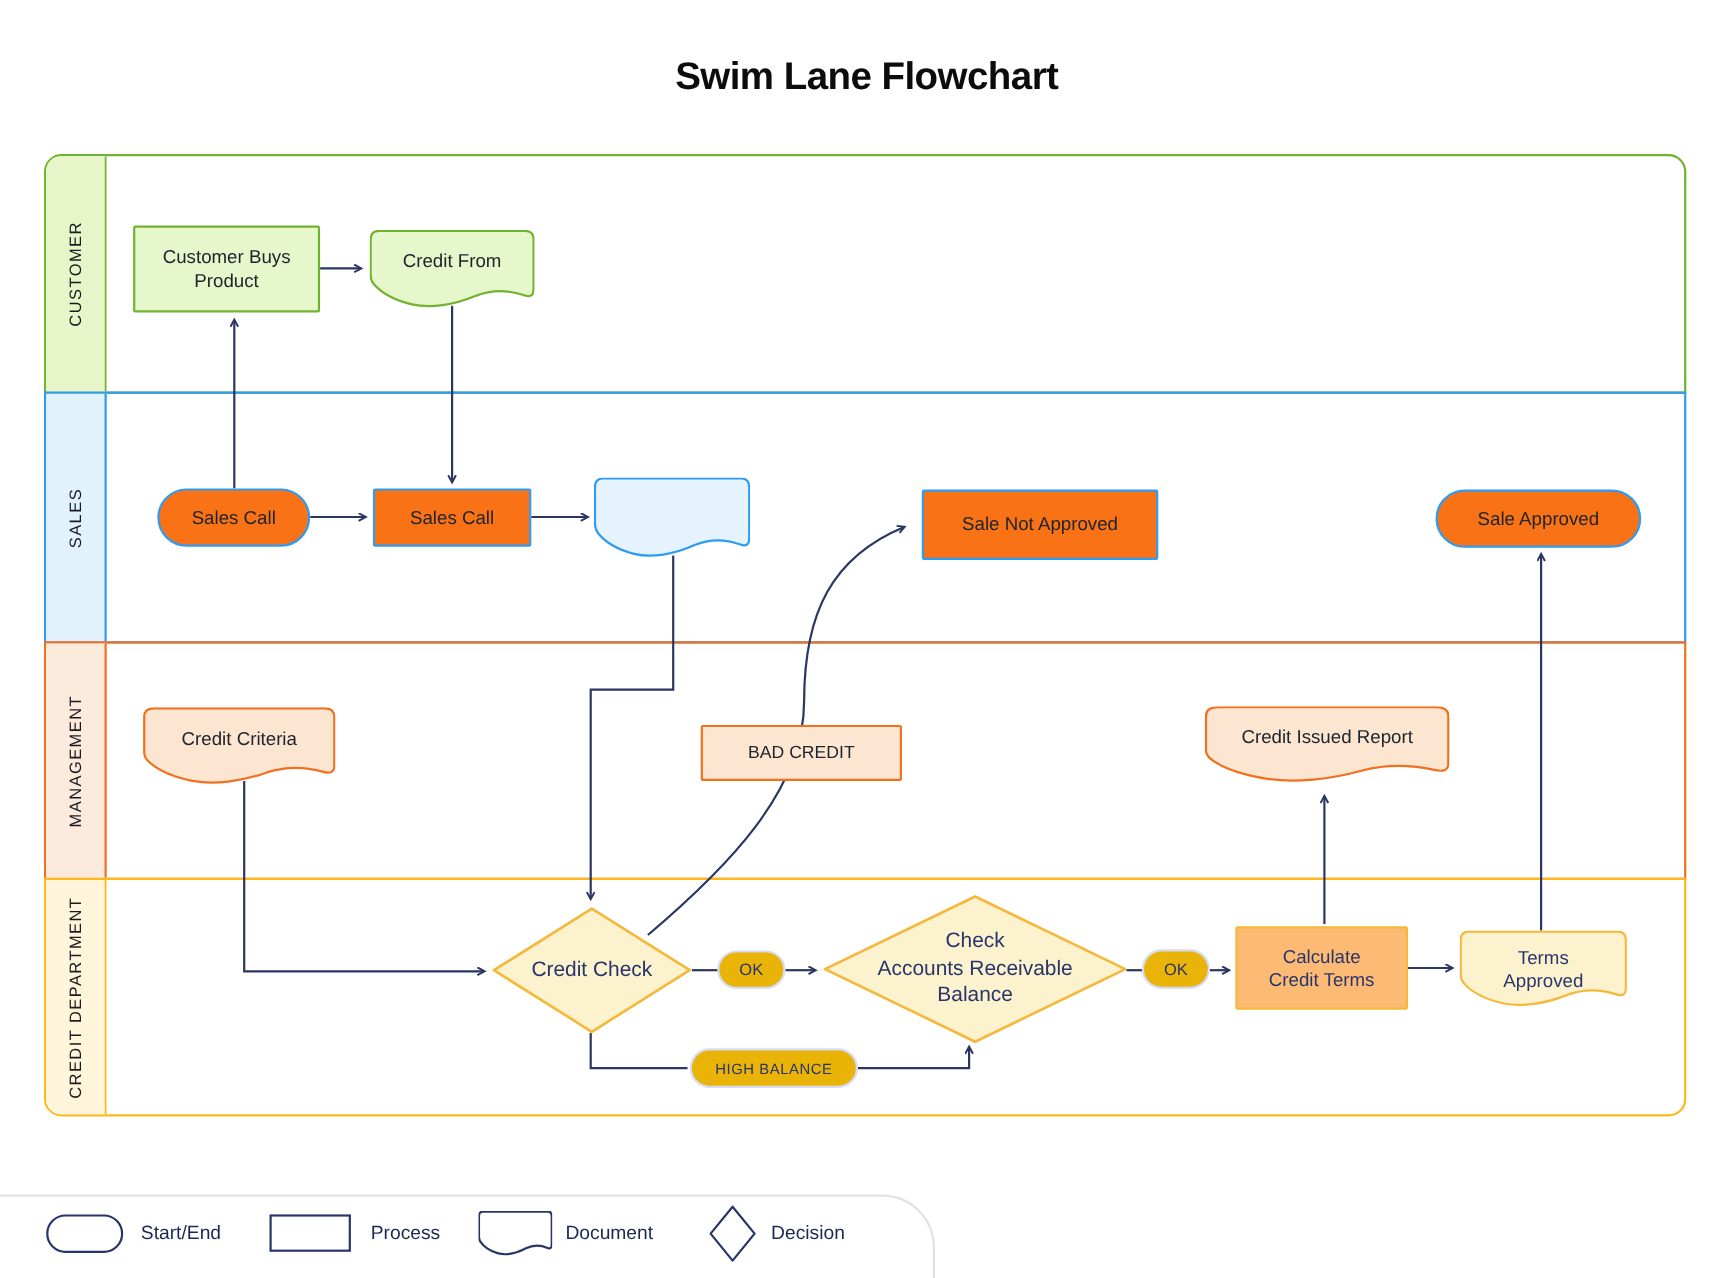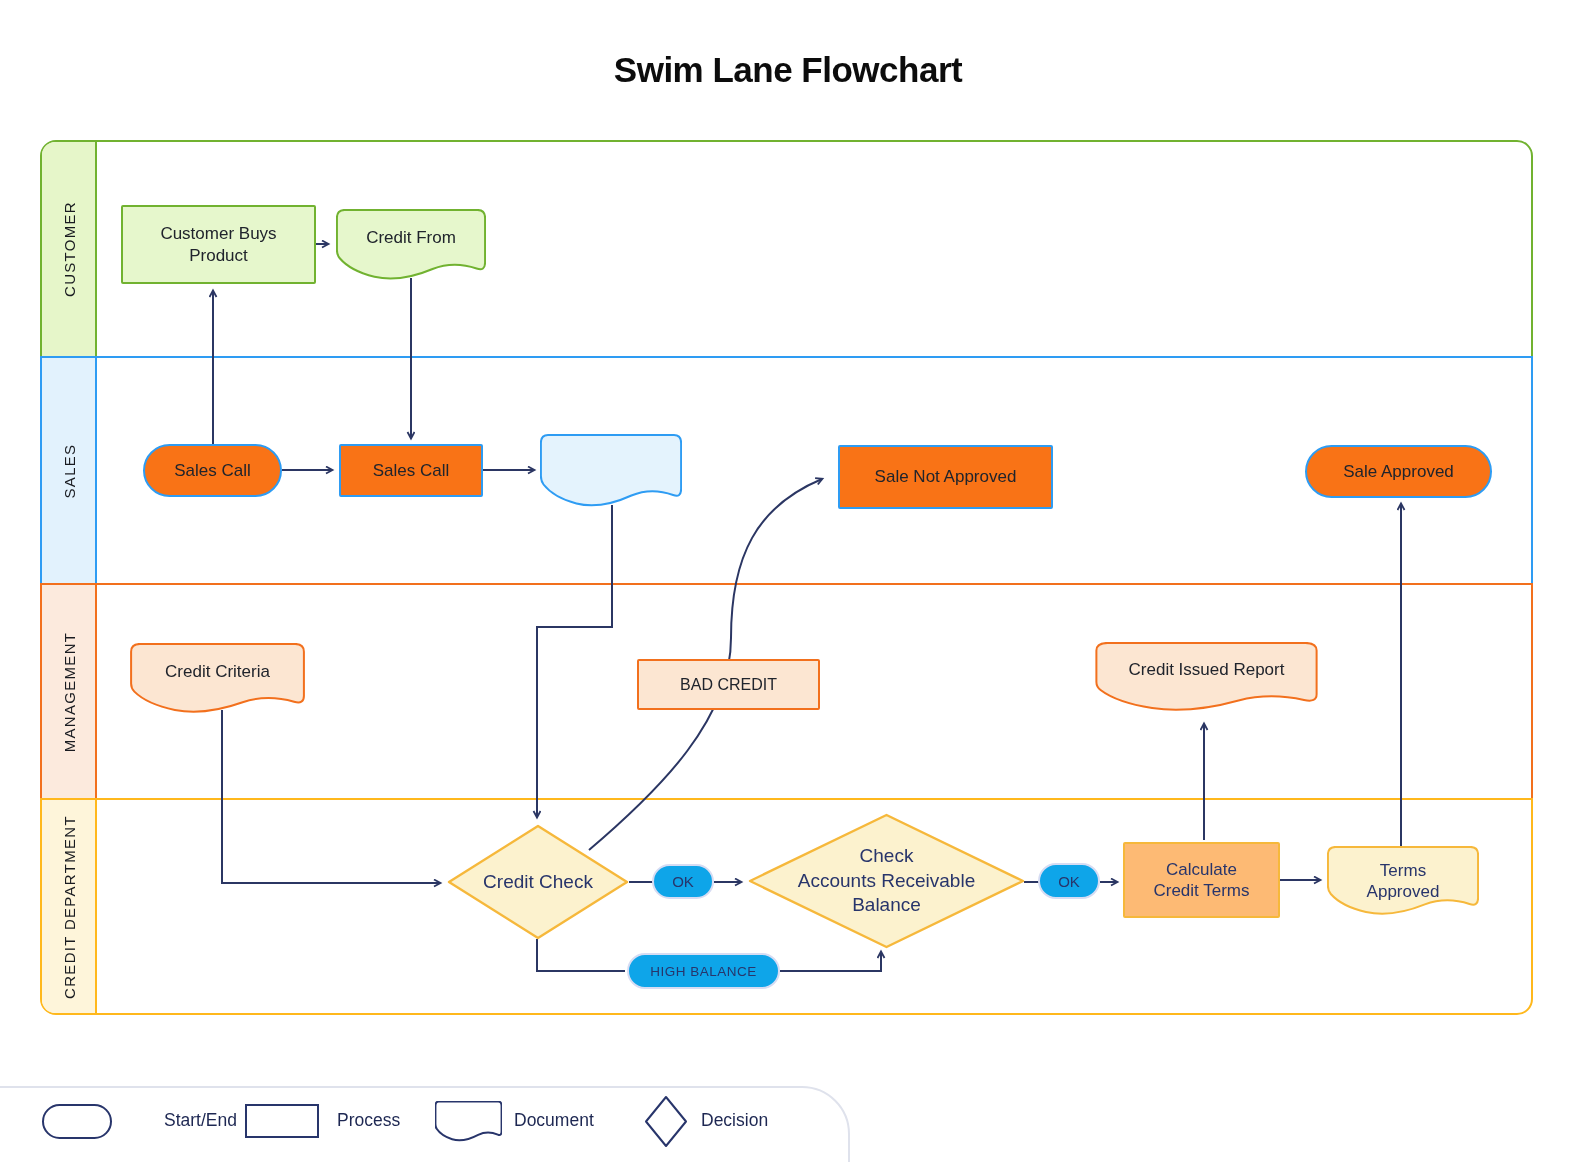--- a/index.html
+++ b/index.html
@@ -34,21 +34,21 @@
   .orange{background:#FCE6D2;border-color:#F2701D;}
   .yellow{background:#fdba74;border-color:#F6B83B;color:#28356B;}
   .docwrap{position:absolute;z-index:10;}
   .docwrap svg{position:absolute;left:0;top:0;width:100%;height:100%;}
   .doc-label{position:absolute;left:0;top:0;width:100%;height:74%;display:flex;align-items:center;
     justify-content:center;text-align:center;font-size:17px;line-height:1.25;white-space:pre-line;color:#20242c;}
   .diamondwrap{position:absolute;z-index:10;}
   .diamondwrap svg{position:absolute;left:0;top:0;width:100%;height:100%;}
   .diamond-label{position:absolute;left:0;top:0;width:100%;height:100%;display:flex;align-items:center;
     justify-content:center;text-align:center;font-size:19px;line-height:1.3;white-space:pre-line;color:#28356B;}
-  .pill{position:absolute;z-index:11;background:#0ea5e9;border:2px solid #D6DCF3;border-radius:19px;
+  .pill{position:absolute;z-index:11;background:#eab308;border:2px solid #D6DCF3;border-radius:19px;
     display:flex;align-items:center;justify-content:center;color:#28356B;box-sizing:border-box;text-align:right;}
   
   .legend-panel{position:absolute;left:-16px;top:1086px;width:862px;height:140px;
     border:2px solid #DFE2EC;border-radius:0 48px 0 0;z-index:2;}
   .legend-label{position:absolute;top:1110px;font-size:17.5px;color:#1D2752;z-index:3;}
   .legend-shape{position:absolute;z-index:3;box-sizing:border-box;}
   .lg-stadium{left:42px;top:1104px;width:70px;height:35px;border:2px solid #28356B;border-radius:18px;}
   .lg-rect{left:245px;top:1104px;width:74px;height:34px;border:2px solid #28356B;}
 </style>
 </head>
@@ -95,21 +95,21 @@
   <path class="edge" d="M1024 882 L1040 882"></path>
   <path class="edge" d="M1100 882 L1117 882" marker-end="url(#ah)"></path>
   <path class="edge" d="M1280 880 L1320 880" marker-end="url(#ah)"></path>
   <path class="edge" d="M1401 846 L1401 504" marker-end="url(#ah)"></path>
   <path class="edge" d="M1204 840 L1204 724" marker-end="url(#ah)"></path>
   <path class="edge" d="M537 939 L537 971 L625 971"></path>
   <path class="edge" d="M780 971 L881 971 L881 952" marker-end="url(#ah)"></path>
   <path class="edge" d="M589 850 C662 788 731 718 731 638 C731 556 757 506 822 479" marker-end="url(#ah)"></path>
 </svg>
 
-<div class="node process green abs" style="left:121px;top:205px;width:195px;height:79px;">Customer Buys
+<div class="node process green abs" style="left:121px;top:205px;width:170px;height:79px;">Customer Buys
 Product</div>
 
 <div class="docwrap" style="left:336px;top:209px;width:150px;height:78px;">
   <svg viewBox="0 0 160 80" preserveAspectRatio="none">
     <path d="M9 1 L151 1 Q159 1 159 9 L159 55 Q159 64 150 61 C136 56.5 119 55.5 103 61.5 C82 70 59 73.5 41 69.5 C26 66 12 59.5 4 50.5 Q1 47 1 42 L1 9 Q1 1 9 1 Z" fill="#E6F7CC" stroke="#71B230" stroke-width="2" vector-effect="non-scaling-stroke"></path>
   </svg>
   <div class="doc-label">Credit From</div>
 </div>
 
 <div class="node stadium blue abs" style="left:143px;top:444px;width:139px;height:53px;">Sales Call</div>
@@ -168,21 +168,21 @@
   <div class="doc-label" style="color:#28356B;height:92%;">Terms
 Approved</div>
 </div>
 
 <div class="pill" style="left:652px;top:864px;width:62px;height:35px;font-size:15px;">OK</div>
 <div class="pill" style="left:1038px;top:863px;width:62px;height:36px;font-size:15px;">OK</div>
 <div class="pill" style="left:627px;top:953px;width:153px;height:36px;font-size:13.5px;letter-spacing:0.5px;">HIGH BALANCE</div>
 
 <div class="legend-panel"></div>
 <div class="legend-shape lg-stadium"></div>
-<div class="legend-label" style="left:128px;margin-left:36px;">Start/End</div>
+<div class="legend-label" style="left:128px;">Start/End</div>
 <div class="legend-shape lg-rect"></div>
 <div class="legend-label" style="left:337px;">Process</div>
 <svg class="legend-shape" style="left:435px;top:1101px;width:67px;height:44px;" viewBox="0 0 160 80" preserveAspectRatio="none">
   <path d="M9 1 L151 1 Q159 1 159 9 L159 55 Q159 64 150 61 C136 56.5 119 55.5 103 61.5 C82 70 59 73.5 41 69.5 C26 66 12 59.5 4 50.5 Q1 47 1 42 L1 9 Q1 1 9 1 Z" fill="none" stroke="#28356B" stroke-width="2" vector-effect="non-scaling-stroke"></path>
 </svg>
 <div class="legend-label" style="left:514px;">Document</div>
 <svg class="legend-shape" style="left:644px;top:1095px;width:44px;height:53px;" viewBox="0 0 44 53">
   <polygon points="22,2 42,26.5 22,51 2,26.5" fill="none" stroke="#28356B" stroke-width="2" stroke-linejoin="round"></polygon>
 </svg>
 <div class="legend-label" style="left:701px;">Decision</div>

